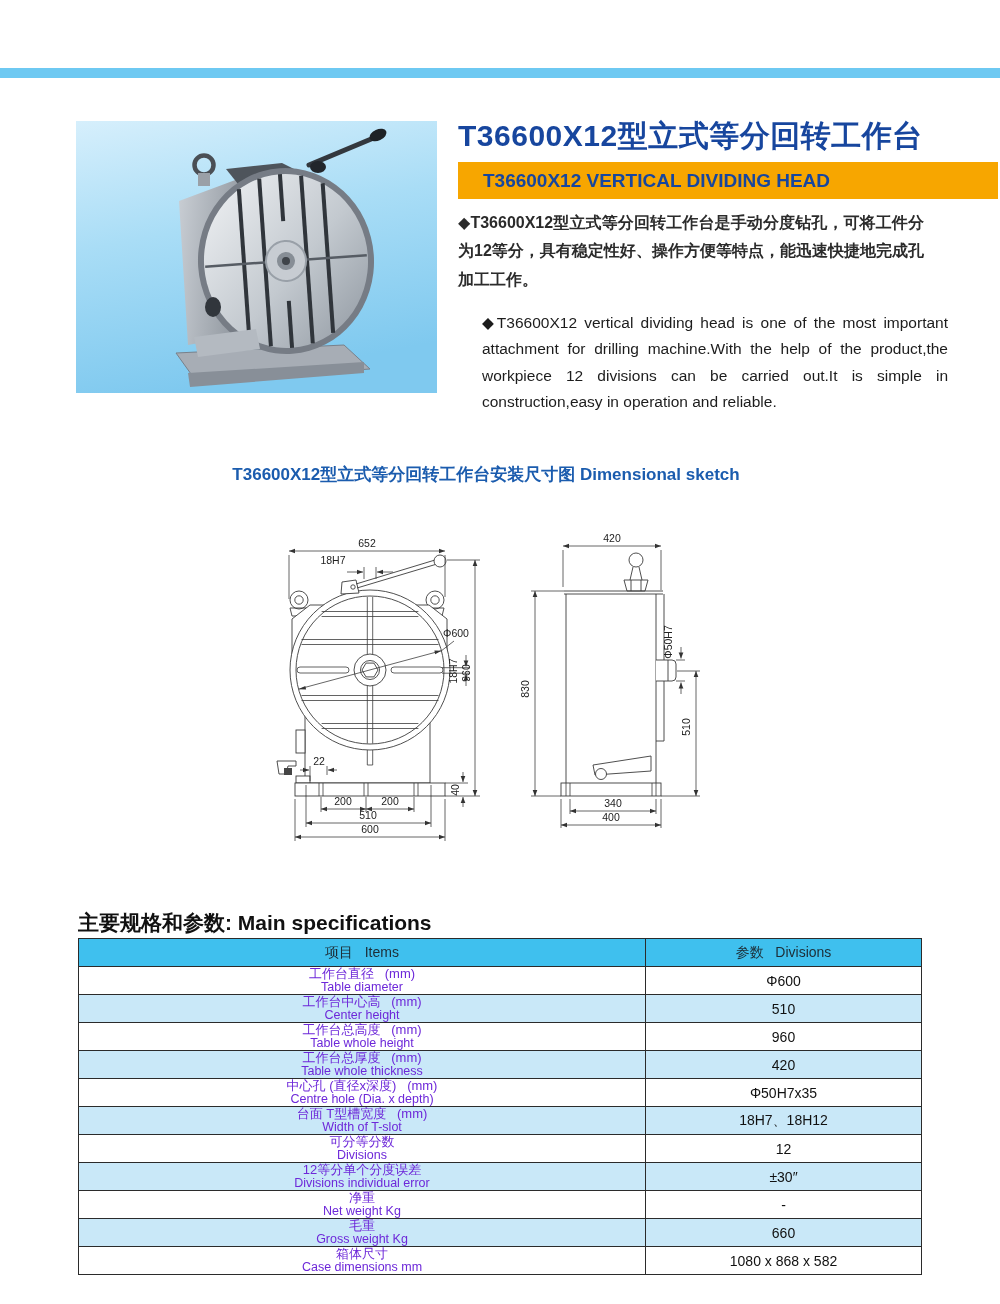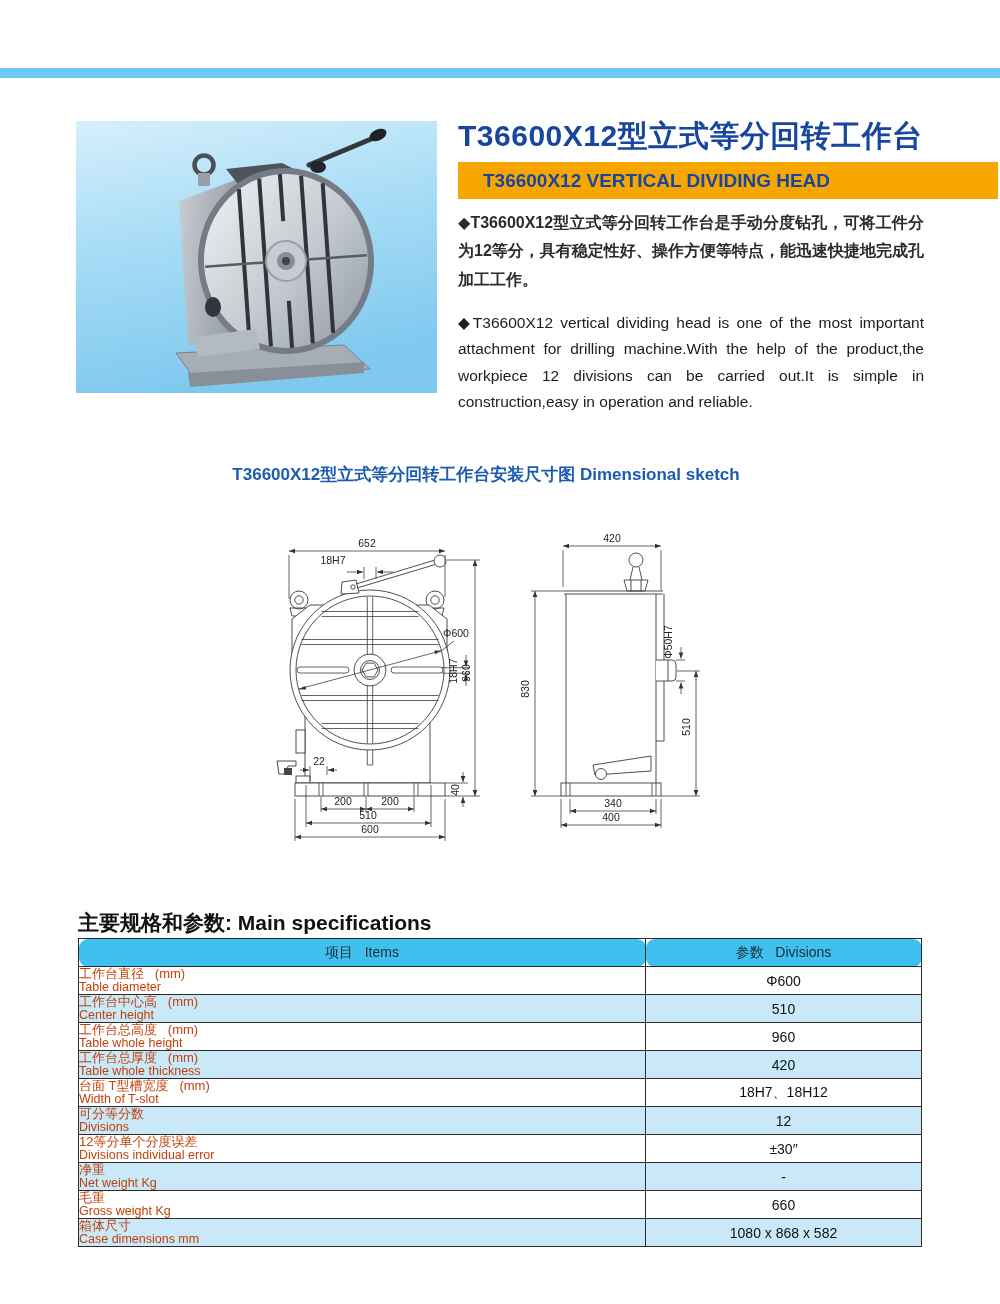--- a/index.html
+++ b/index.html
@@ -5,29 +5,29 @@
   html,body{margin:0;padding:0;background:#fff;}
   body{width:1000px;height:1304px;position:relative;font-family:"Liberation Sans","DejaVu Sans",sans-serif;color:#222;overflow:hidden;}
   .abs{position:absolute;}
   #top-bar{left:0;top:68px;width:1000px;height:10px;background:#6ec9f2;}
   #photo-box{left:76px;top:121px;width:361px;height:272px;}
   #title-zh{left:458px;top:116px;width:464px;font-size:30px;font-weight:bold;color:#17469e;letter-spacing:.5px;white-space:nowrap;}
   #banner{left:458px;top:162px;width:540px;height:37px;background:#f7a600;}
   #banner span{display:block;padding-left:25px;line-height:37px;font-size:19px;font-weight:bold;color:#17469e;}
   .para{left:458px;width:466px;font-size:16px;line-height:1.78;color:#2b2b2b;text-align:justify;}
   #desc-zh{top:193px;font-weight:bold;}
-  #desc-en{top:294px;font-size:15.5px;line-height:1.72;color:#1c1c1c;}
+  #desc-en{top:294px;font-size:15.5px;line-height:1.72;color:#1c1c1c;margin-left:24px;}
   #sketch-heading{left:0;top:463px;width:972px;text-align:center;font-size:17px;font-weight:bold;color:#1b5cae;}
   #sketch-svg{left:263px;top:523px;}
   #specs-label{left:78px;top:909px;font-size:21px;font-weight:600;color:#111;}
   #spec-table{left:78px;top:938px;width:843px;border-collapse:collapse;table-layout:fixed;}
   #spec-table th,#spec-table td{border:1px solid #2b2b2b;padding:0;}
-  #spec-table th{height:27px;background:#3fc0ee;color:#1d2d36;font-size:14px;font-weight:500;white-space:pre;border-radius:9px;}
+  #spec-table th{height:27px;background:#3fc0ee;color:#1d2d36;font-size:14px;font-weight:500;white-space:pre;}
   #spec-table td{height:27px;}
-  td.lbl{padding-left:13px;font-size:12.5px;line-height:13.2px;color:#c2410c;white-space:pre-wrap;}
+  td.lbl{padding-left:13px;font-size:12.5px;line-height:13.2px;color:#6d28d9;white-space:pre-wrap;text-align:center;}
   td.lbl .zh{font-size:13px;}
   td.val{text-align:center;font-size:14px;color:#111;}
   #spec-table tbody tr:nth-child(even){background:#c9e8f8;}
   svg text{font-family:"Liberation Sans","DejaVu Sans",sans-serif;}
 </style>
 </head>
 <body>
 
 <div id="top-bar" class="abs"></div>
 
@@ -292,20 +292,24 @@
     </tr>
     <tr>
       <td class="lbl"><div class="zh">工作台总高度   (mm)</div><div>Table whole height</div></td>
       <td class="val">960</td>
     </tr>
     <tr>
       <td class="lbl"><div class="zh">工作台总厚度   (mm)</div><div>Table whole thickness</div></td>
       <td class="val">420</td>
     </tr>
     <tr>
+      <td class="lbl"><div class="zh">中心孔 (直径x深度)   (mm)</div><div>Centre hole (Dia. x depth)</div></td>
+      <td class="val">Φ50H7x35</td>
+    </tr>
+    <tr>
       <td class="lbl"><div class="zh">台面 T型槽宽度   (mm)</div><div>Width of T-slot</div></td>
       <td class="val">18H7、18H12</td>
     </tr>
     <tr>
       <td class="lbl"><div class="zh">可分等分数</div><div>Divisions</div></td>
       <td class="val">12</td>
     </tr>
     <tr>
       <td class="lbl"><div class="zh">12等分单个分度误差</div><div>Divisions individual error</div></td>
       <td class="val">±30″</td>

